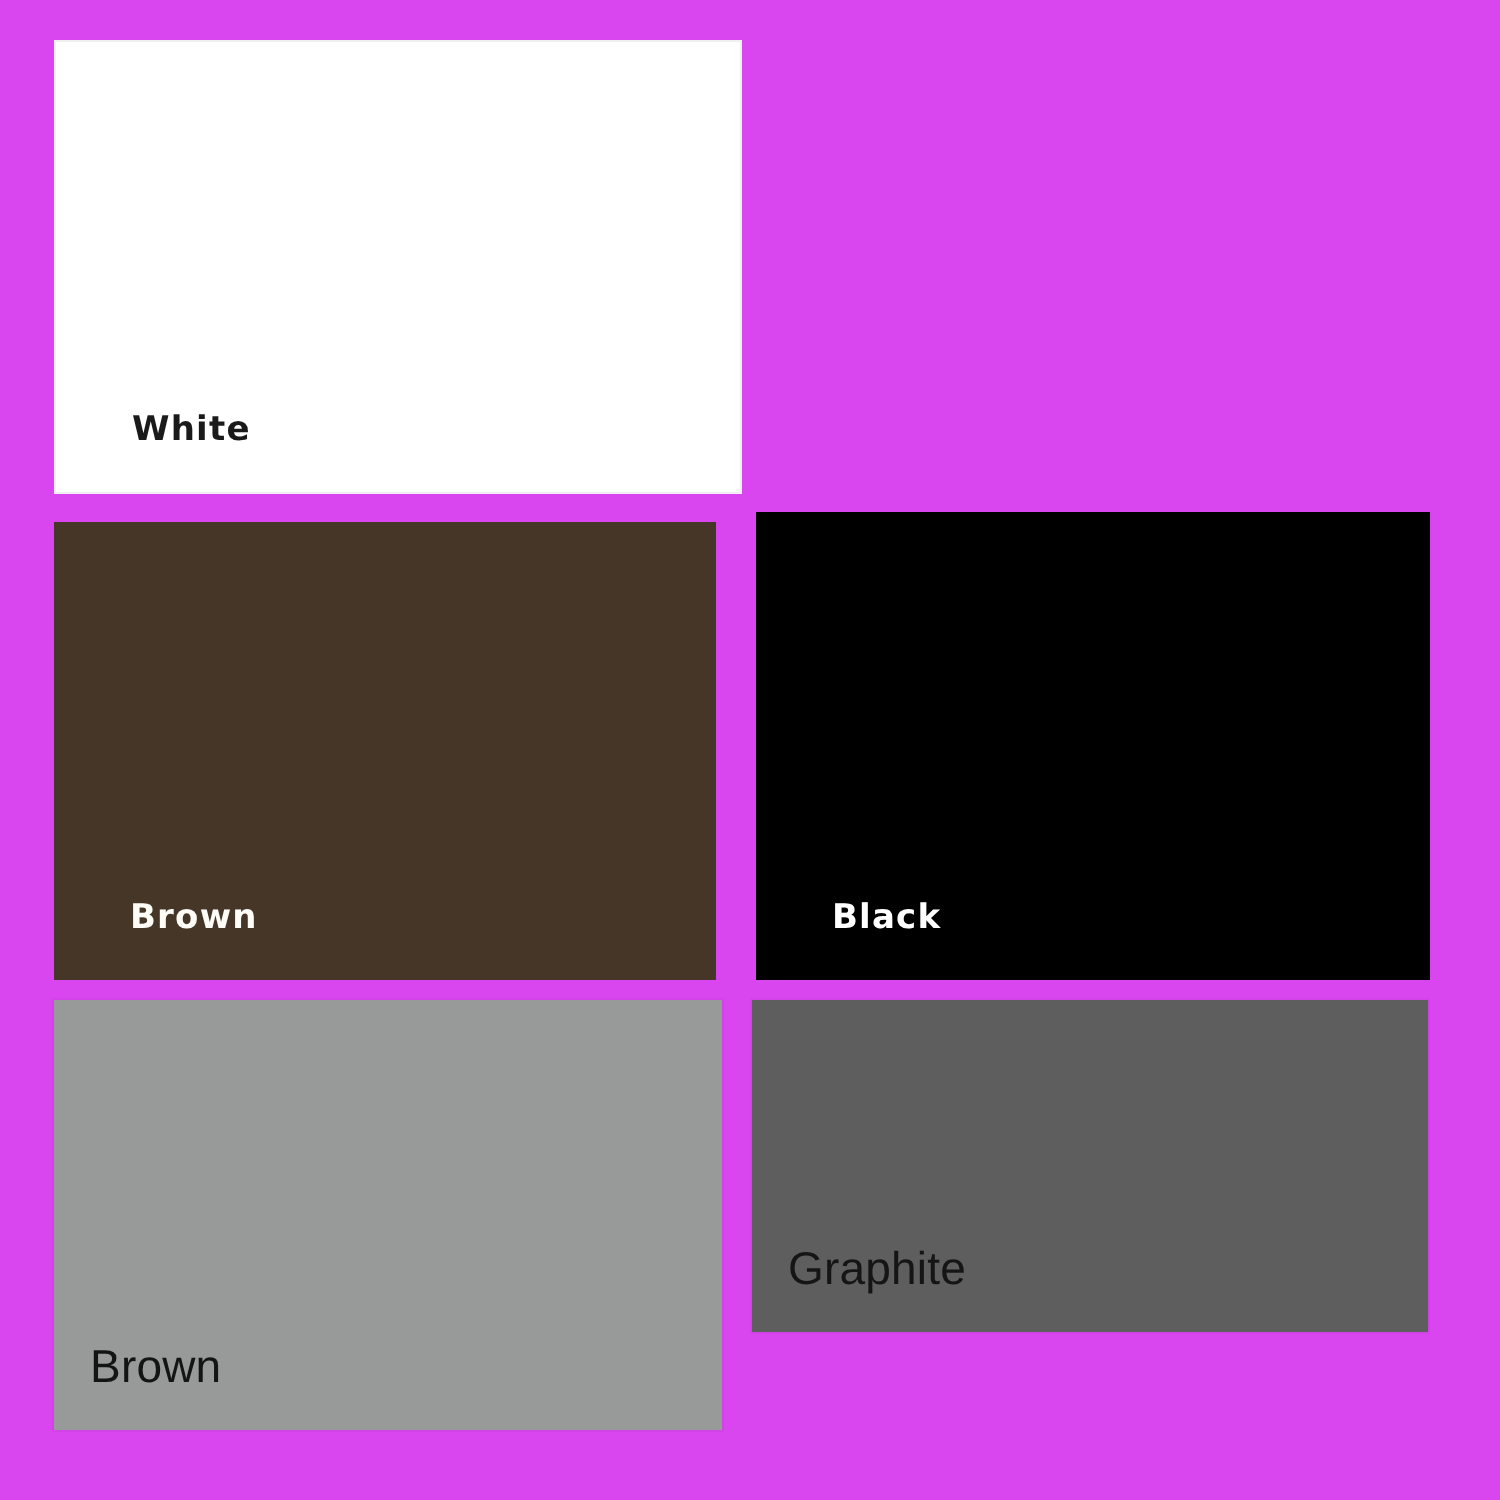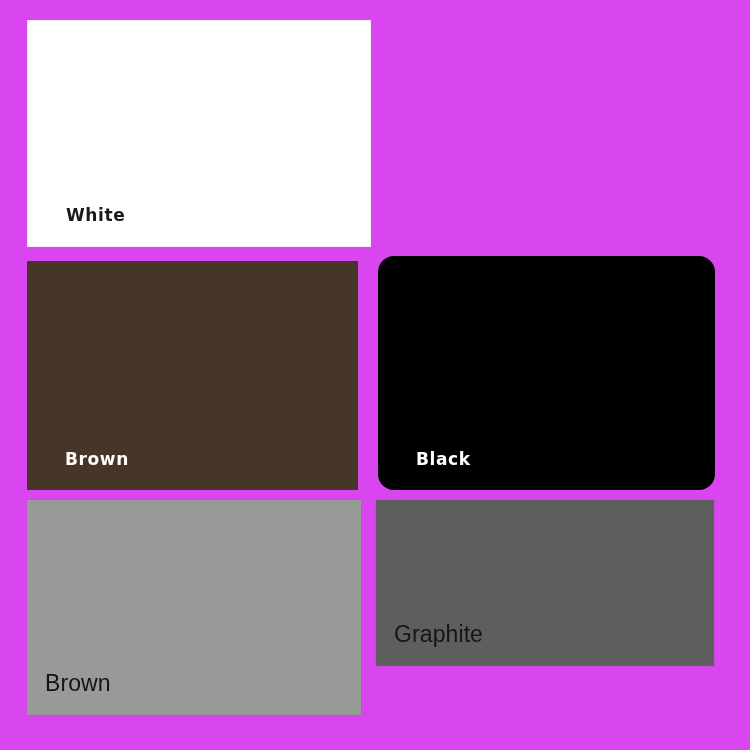--- a/index.html
+++ b/index.html
@@ -55,21 +55,21 @@
     font-size: 23px;
     letter-spacing: 0.1px;
     left: 18px;
     bottom: 20px;
   }
 
   
   #swatch-white   { left: 27px;  top: 20px;  width: 344px; height: 227px; }
   #swatch-almond  { left: 378px; top: 20px;  width: 337px; height: 227px; }
   #swatch-brown   { left: 27px;  top: 261px; width: 331px; height: 229px; }
-  #swatch-black   { left: 378px; top: 256px; width: 337px; height: 234px; border-radius: 16px; }
+  #swatch-black   { left: 378px; top: 256px; width: 337px; height: 234px; }
   #swatch-grey    { left: 27px;  top: 500px; width: 334px; height: 215px; }
   #swatch-graphite{ left: 376px; top: 500px; width: 338px; height: 166px; }
 
   
   #swatch-white {
     border: 1px solid #f0f0f0;
   }
 
   
   #swatch-grey, #swatch-graphite {

